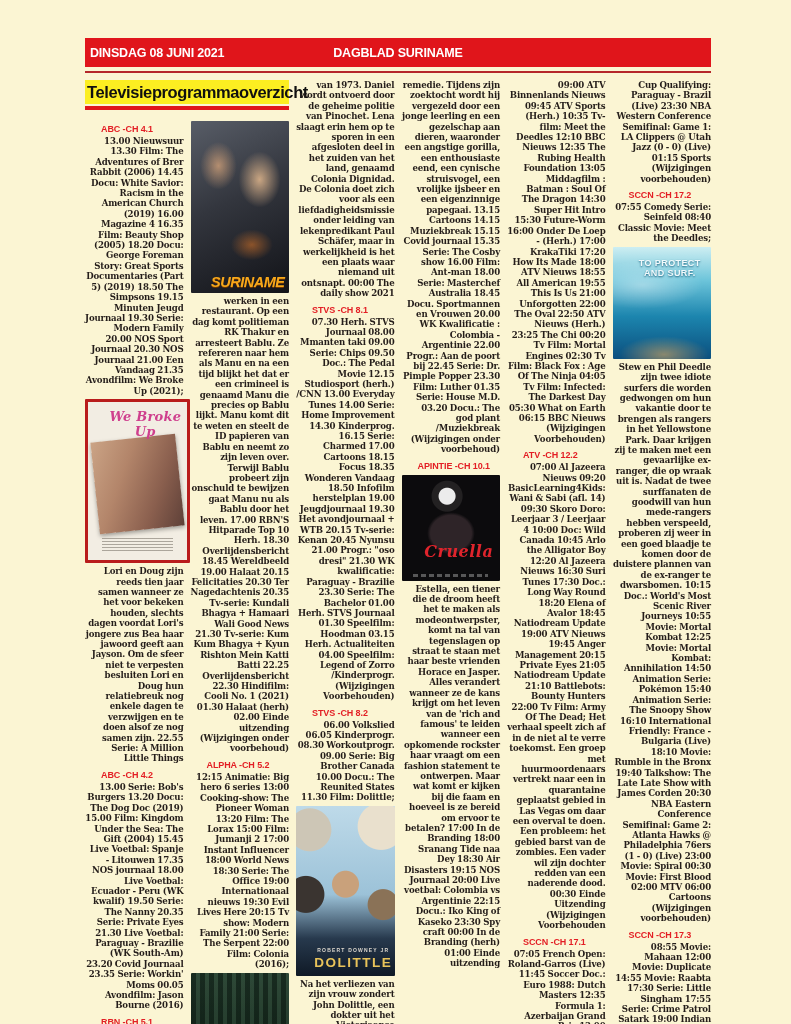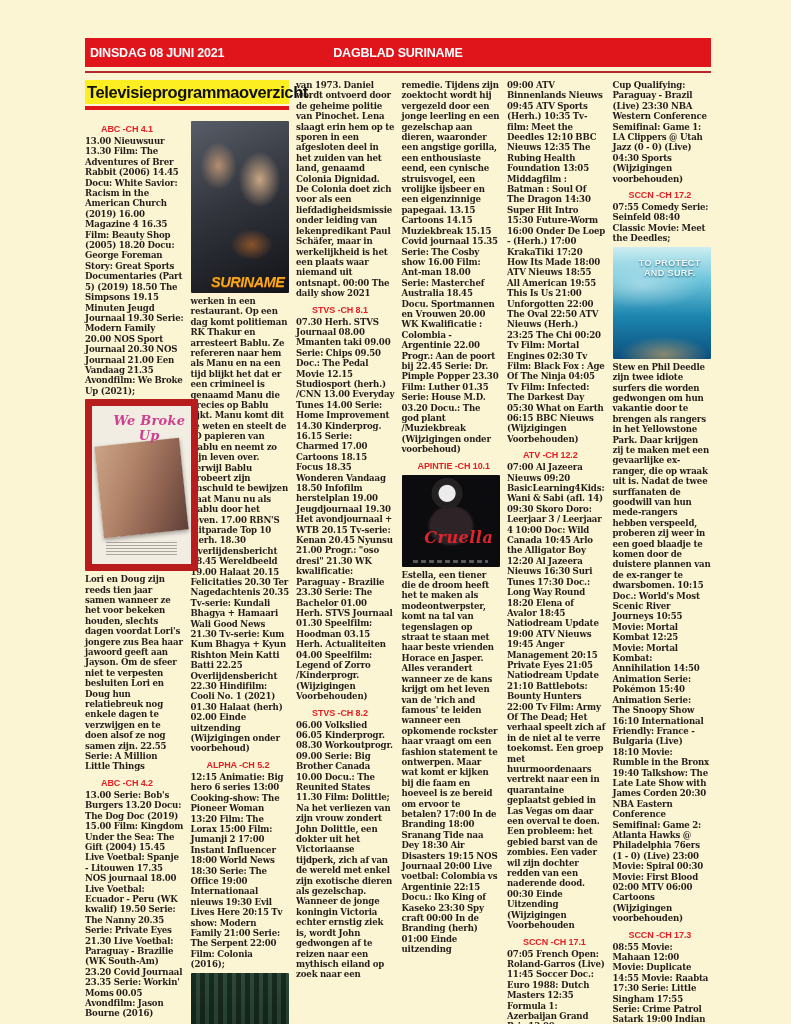--- a/index.html
+++ b/index.html
@@ -45,35 +45,35 @@
   
   .ch-heading{
     color:#e31e24;
     font:800 9px/11px "Liberation Sans",sans-serif;
     letter-spacing:-0.1px;
     margin:6px 0 1px 16px;
   }
   .listing{
     font-size:8.6px;line-height:10.4px;font-weight:700;
     letter-spacing:-0.15px;word-spacing:-0.3px;
-    text-align:left;
+    text-align:right;
   }
   
   .poster{position:relative;width:100%;overflow:hidden;margin:3px 0 3px 0;border-radius:1px;}
   .poster-title,.poster-subtitle{position:absolute;left:16px;right:0;text-align:center;}
   
   .poster-duplicate{height:172px;background:
     radial-gradient(ellipse 26px 34px at 28% 26%,rgba(200,155,118,.85),rgba(200,155,118,0) 70%),
     radial-gradient(ellipse 30px 40px at 70% 34%,rgba(218,178,138,.9),rgba(218,178,138,0) 70%),
     radial-gradient(ellipse 30px 22px at 62% 72%,rgba(224,120,40,.55),rgba(224,120,40,0) 70%),
     linear-gradient(155deg,#585d67 0%,#33363e 45%,#121318 100%);}
   .poster-duplicate .poster-title{bottom:3px;font:italic 900 14.5px "Liberation Sans",sans-serif;
     color:#f7a81b;text-shadow:0 1px 0 #6f3600;letter-spacing:-0.5px;}
   
-  .poster-webrokeup{height:158px;background:#f2ede3;border:7px solid #b91c1c;}
+  .poster-webrokeup{height:158px;background:#f2ede3;border:3px solid #b91c1c;}
   .poster-webrokeup::before{content:"";position:absolute;top:36px;left:7px;right:7px;bottom:30px;
     transform:rotate(-6deg);
     background:linear-gradient(115deg,#cba486 0%,#b3856a 35%,#8a5f4e 70%,#5e4038 100%);
     box-shadow:0 2px 4px rgba(0,0,0,.35);}
   .poster-webrokeup::after{content:"";position:absolute;left:14px;right:14px;bottom:8px;height:14px;
     background:repeating-linear-gradient(180deg,#9a948a 0 1px,transparent 1px 3px);opacity:.8;}
   .poster-webrokeup .poster-title{top:7px;color:#cf3f8d;
     font:italic 800 13px "DejaVu Serif",serif;letter-spacing:0.2px;}
   
   .poster-colonia{height:148px;background:
@@ -86,21 +86,21 @@
     radial-gradient(circle 24px at 86% 12%,#e9e0cd 0 23px,transparent 24px),
     radial-gradient(circle 19px at 10% 52%,#3a3430 0 18px,transparent 19px),
     radial-gradient(circle 14px at 50% 46%,#c9a17b 0 13px,transparent 14px),
     radial-gradient(circle 16px at 88% 58%,#8a7257 0 15px,transparent 16px),
     linear-gradient(180deg,#bedae9 0%,#9cc2d8 52%,#27394d 78%,#0f1926 100%);}
   .poster-dolittle .poster-subtitle{bottom:23px;color:#ddd8cf;
     font:700 5px "Liberation Sans",sans-serif;letter-spacing:1.2px;}
   .poster-dolittle .poster-title{bottom:6px;color:#e8c35a;
     font:800 13.5px "Liberation Sans",sans-serif;letter-spacing:1.5px;}
   
-  .poster-cruella{height:92px;background:
+  .poster-cruella{height:106px;background:
     radial-gradient(circle 15px at 46% 20%,#ececec 0 8px,#232122 9px 15px,transparent 16px),
     radial-gradient(ellipse 34px 30px at 50% 55%,#2e2428 0 60%,transparent 70%),
     #0c0b0d;}
   .poster-cruella::after{content:"";position:absolute;left:12%;right:12%;bottom:4px;height:3px;
     background:repeating-linear-gradient(90deg,#8a8a8a 0 5px,transparent 5px 8px);opacity:.6;}
   .poster-cruella .poster-title{bottom:20px;color:#e0242c;
     font:italic 800 16px "DejaVu Serif",serif;letter-spacing:0.5px;}
   
   .poster-deedles{height:112px;background:
     radial-gradient(ellipse 64px 26px at 52% 96%,rgba(240,178,92,.55),transparent 70%),
@@ -145,39 +145,43 @@
         <div class="ch-heading">ALPHA -CH 5.2</div>
         <div class="listing">12:15 Animatie: Big hero 6 series 13:00 Cooking-show: The Pioneer Woman 13:20 Film: The Lorax 15:00 Film: Jumanji 2 17:00 Instant Influencer 18:00 World News 18:30 Serie: The Office 19:00 Internationaal nieuws 19:30 Evil Lives Here 20:15 Tv show: Modern Family 21:00 Serie: The Serpent 22:00 Film: Colonia (2016);</div>
         <div class="poster poster-colonia"></div>
       </div>
       <div class="column" style="grid-column: 3;">
         <div class="listing">van 1973. Daniel wordt ontvoerd door de geheime politie van Pinochet. Lena slaagt erin hem op te sporen in een afgesloten deel in het zuiden van het land, genaamd Colonia Dignidad. De Colonia doet zich voor als een liefdadigheidsmissie onder leiding van lekenpredikant Paul Schäfer, maar in werkelijkheid is het een plaats waar niemand uit ontsnapt. 00:00 The daily show 2021</div>
         <div class="ch-heading">STVS -CH 8.1</div>
         <div class="listing">07.30 Herh. STVS Journaal 08.00 Mmanten taki 09.00 Serie: Chips 09.50 Doc.: The Pedal Movie 12.15 Studiosport (herh.) /CNN 13.00 Everyday Tunes 14.00 Serie: Home Improvement 14.30 Kinderprog. 16.15 Serie: Charmed 17.00 Cartoons 18.15 Focus 18.35 Wonderen Vandaag 18.50 Infofilm herstelplan 19.00 Jeugdjournaal 19.30 Het avondjournaal + WTB 20.15 Tv-serie: Kenan 20.45 Nyunsu 21.00 Progr.: "oso dresi" 21.30 WK kwalificatie: Paraguay - Brazilie 23.30 Serie: The Bachelor 01.00 Herh. STVS Journaal 01.30 Speelfilm: Hoodman 03.15 Herh. Actualiteiten 04.00 Speelfilm: Legend of Zorro /Kinderprogr. (Wijzigingen Voorbehouden)</div>
         <div class="ch-heading">STVS -CH 8.2</div>
         <div class="listing">06.00 Volkslied 06.05 Kinderprogr. 08.30 Workoutprogr. 09.00 Serie: Big Brother Canada 10.00 Docu.: The Reunited States 11.30 Film: Dolittle;</div>
+        <div class="poster poster-dolittle">
+          <div class="poster-subtitle">ROBERT DOWNEY JR</div>
+          <div class="poster-title">DOLITTLE</div>
+        </div>
         <div class="listing">Na het verliezen van zijn vrouw zondert John Dolittle, een dokter uit het Victoriaanse tijdperk, zich af van de wereld met enkel zijn exotische dieren als gezelschap. Wanneer de jonge koningin Victoria echter ernstig ziek is, wordt John gedwongen af te reizen naar een mythisch eiland op zoek naar een</div>
       </div>
       <div class="column" style="grid-column: 4;">
         <div class="listing">remedie. Tijdens zijn zoektocht wordt hij vergezeld door een jonge leerling en een gezelschap aan dieren, waaronder een angstige gorilla, een enthousiaste eend, een cynische struisvogel, een vrolijke ijsbeer en een eigenzinnige papegaai. 13.15 Cartoons 14.15 Muziekbreak 15.15 Covid journaal 15.35 Serie: The Cosby show 16.00 Film: Ant-man 18.00 Serie: Masterchef Australia 18.45 Docu. Sportmannen en Vrouwen 20.00 WK Kwalificatie : Colombia -Argentinie 22.00 Progr.: Aan de poort bij 22.45 Serie: Dr. Pimple Popper 23.30 Film: Luther 01.35 Serie: House M.D. 03.20 Docu.: The god plant /Muziekbreak (Wijzigingen onder voorbehoud)</div>
         <div class="ch-heading">APINTIE -CH 10.1</div>
         <div class="poster poster-cruella">
           <div class="poster-title">Cruella</div>
         </div>
         <div class="listing">Estella, een tiener die de droom heeft het te maken als modeontwerpster, komt na tal van tegenslagen op straat te staan met haar beste vrienden Horace en Jasper. Alles verandert wanneer ze de kans krijgt om het leven van de 'rich and famous' te leiden wanneer een opkomende rockster haar vraagt om een fashion statement te ontwerpen. Maar wat komt er kijken bij die faam en hoeveel is ze bereid om ervoor te betalen? 17:00 In de Branding 18:00 Sranang Tide naa Dey 18:30 Air Disasters 19:15 NOS Journaal 20:00 Live voetbal: Colombia vs Argentinie 22:15 Docu.: Iko King of Kaseko 23:30 Spy craft 00:00 In de Branding (herh) 01:00 Einde uitzending</div>
       </div>
       <div class="column" style="grid-column: 5;">
         <div class="listing">09:00 ATV Binnenlands Nieuws 09:45 ATV Sports (Herh.) 10:35 Tv-film: Meet the Deedles 12:10 BBC Nieuws 12:35 The Rubing Health Foundation 13:05 Middagfilm : Batman : Soul Of The Dragon 14:30 Super Hit Intro 15:30 Future-Worm 16:00 Onder De Loep - (Herh.) 17:00 KrakaTiki 17:20 How Its Made 18:00 ATV Nieuws 18:55 All American 19:55 This Is Us 21:00 Unforgotten 22:00 The Oval 22:50 ATV Nieuws (Herh.) 23:25 The Chi 00:20 Tv Film: Mortal Engines 02:30 Tv Film: Black Fox : Age Of The Ninja 04:05 Tv Film: Infected: The Darkest Day 05:30 What on Earth 06:15 BBC Nieuws (Wijzigingen Voorbehouden)</div>
         <div class="ch-heading">ATV -CH 12.2</div>
         <div class="listing">07:00 Al Jazeera Nieuws 09:20 BasicLearning4Kids: Wani &amp; Sabi (afl. 14) 09:30 Skoro Doro: Leerjaar 3 / Leerjaar 4 10:00 Doc: Wild Canada 10:45 Arlo the Alligator Boy 12:20 Al Jazeera Nieuws 16:30 Suri Tunes 17:30 Doc.: Long Way Round 18:20 Elena of Avalor 18:45 Natiodream Update 19:00 ATV Nieuws 19:45 Anger Management 20:15 Private Eyes 21:05 Natiodream Update 21:10 Battlebots: Bounty Hunters 22:00 Tv Film: Army Of The Dead; Het verhaal speelt zich af in de niet al te verre toekomst. Een groep met huurmoordenaars vertrekt naar een in quarantaine geplaatst gebied in Las Vegas om daar een overval te doen. Een probleem: het gebied barst van de zombies. Een vader wil zijn dochter redden van een naderende dood. 00:30 Einde Uitzending (Wijzigingen Voorbehouden</div>
         <div class="ch-heading">SCCN -CH 17.1</div>
         <div class="listing">07:05 French Open: Roland-Garros (Live) 11:45 Soccer Doc.: Euro 1988: Dutch Masters 12:35 Formula 1: Azerbaijan Grand Prix 13:00 International Friendly: Poland - Iceland (Live) 15:00 NBA Highlights (Herh.) 15:45 International Friendly: Spain - Lithuania (Live) 17:40 Soccer Doc.: Euro 1992: The Great Danes 18:35 Soccer Doc.: Euro 1996: Fussball Comes Home 19:30 FIFA World Cup Qualifying: Venezuela - Uruguay (Live) 21:30 FIFA World</div>
       </div>
       <div class="column" style="grid-column: 6;">
-        <div class="listing">Cup Qualifying: Paraguay - Brazil (Live) 23:30 NBA Western Conference Semifinal: Game 1: LA Clippers @ Utah Jazz (0 - 0) (Live) 04:30 Sports (Wijzigingen voorbehouden)</div>
+        <div class="listing">Cup Qualifying: Paraguay - Brazil (Live) 23:30 NBA Western Conference Semifinal: Game 1: LA Clippers @ Utah Jazz (0 - 0) (Live) 01:15 Sports (Wijzigingen voorbehouden)</div>
         <div class="ch-heading">SCCN -CH 17.2</div>
         <div class="listing">07:55 Comedy Serie: Seinfeld 08:40 Classic Movie: Meet the Deedles;</div>
         <div class="poster poster-deedles">
           <div class="poster-title">TO PROTECT AND SURF.</div>
         </div>
         <div class="listing">Stew en Phil Deedle zijn twee idiote surfers die worden gedwongen om hun vakantie door te brengen als rangers in het Yellowstone Park. Daar krijgen zij te maken met een gevaarlijke ex-ranger, die op wraak uit is. Nadat de twee surffanaten de goodwill van hun mede-rangers hebben verspeeld, proberen zij weer in een goed blaadje te komen door de duistere plannen van de ex-ranger te dwarsbomen. 10:15 Doc.: World's Most Scenic River Journeys 10:55 Movie: Mortal Kombat 12:25 Movie: Mortal Kombat: Annihilation 14:50 Animation Serie: Pokémon 15:40 Animation Serie: The Snoopy Show 16:10 International Friendly: France - Bulgaria (Live) 18:10 Movie: Rumble in the Bronx 19:40 Talkshow: The Late Late Show with James Corden 20:30 NBA Eastern Conference Semifinal: Game 2: Atlanta Hawks @ Philadelphia 76ers (1 - 0) (Live) 23:00 Movie: Spiral 00:30 Movie: First Blood 02:00 MTV 06:00 Cartoons (Wijzigingen voorbehouden)</div>
         <div class="ch-heading">SCCN -CH 17.3</div>
         <div class="listing">08:55 Movie: Mahaan 12:00 Movie: Duplicate 14:55 Movie: Raabta 17:30 Serie: Little Singham 17:55 Serie: Crime Patrol Satark 19:00 Indian Idol 20:25 Movie: Mardaani 2 22:05 Movie: Bhoot Part One - The Haunted Ship 23:55 Movie: Red: The Dark Side 01:45 Movie: Duplicate 04:30 Movie: Mahaan (Wijzigingen Voorbehouden)</div>
       </div>
     </div>

